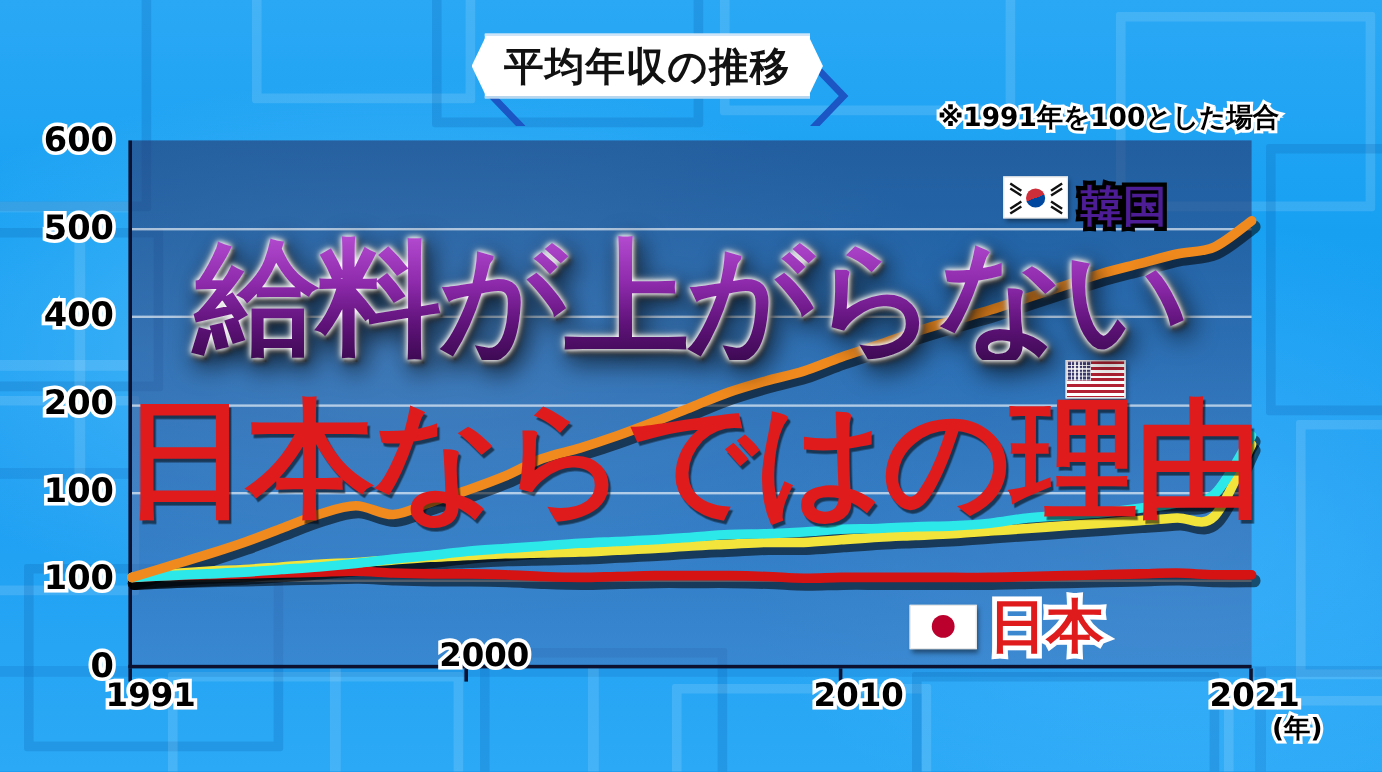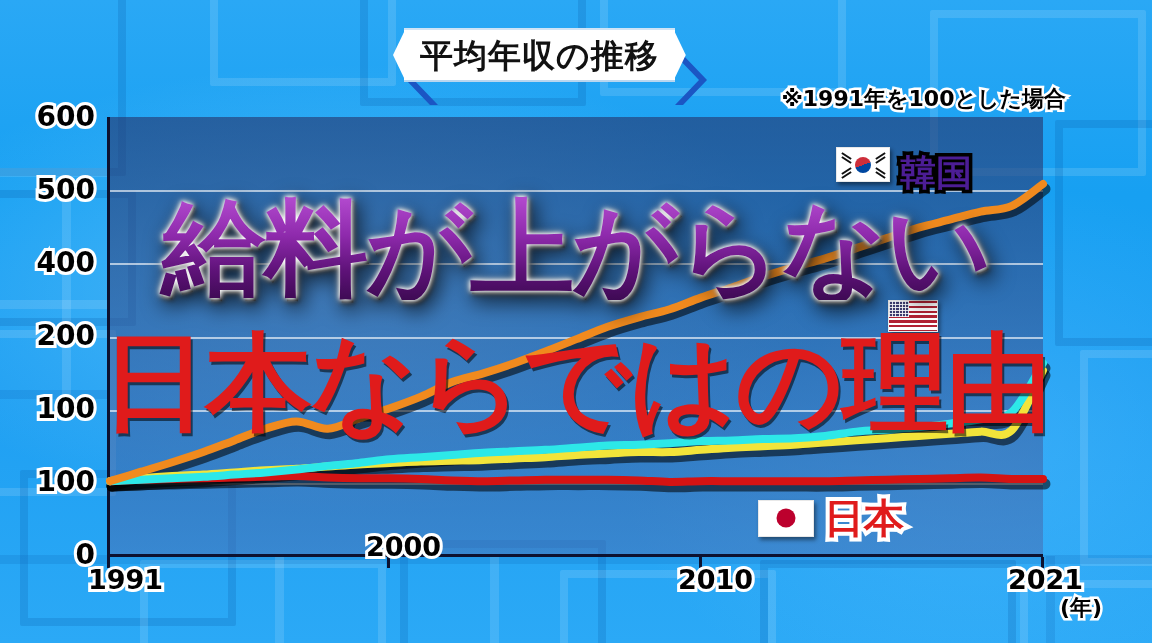--- a/index.html
+++ b/index.html
@@ -143,21 +143,21 @@
     color:#4c1d95;-webkit-text-stroke:7px #000;paint-order:stroke fill;margin-top:17px;
   }
   #legend-us{left:888px;top:300px;}
   #legend-us .flag{width:50px;height:32px;}
   #legend-us .legend-label{
     font-size:32px;color:#2DE8E8;-webkit-text-stroke:7px #000;paint-order:stroke fill;
   }
   #legend-jp{left:758px;top:498px;}
   #legend-jp .flag{width:56px;height:37px;}
   #legend-jp .legend-label{
-    font-size:40px;color:#E01B1B;-webkit-text-stroke:8px #fff;paint-order:stroke fill;
+    font-size:48px;color:#E01B1B;-webkit-text-stroke:8px #fff;paint-order:stroke fill;
   }
 
   
   .kr-circle{position:absolute;left:50%;top:50%;width:16px;height:16px;
     transform:translate(-50%,-50%);border-radius:50%;
     background:linear-gradient(160deg,#CD2E3A 0 50%,#0047A0 50% 100%);}
   .kr-b{position:absolute;width:11px;height:2px;background:#111;}
   .jp-circle{position:absolute;left:50%;top:50%;width:19px;height:19px;
     transform:translate(-50%,-50%);border-radius:50%;background:#BC002D;}
   .us-stripes{position:absolute;inset:0;background:repeating-linear-gradient(

